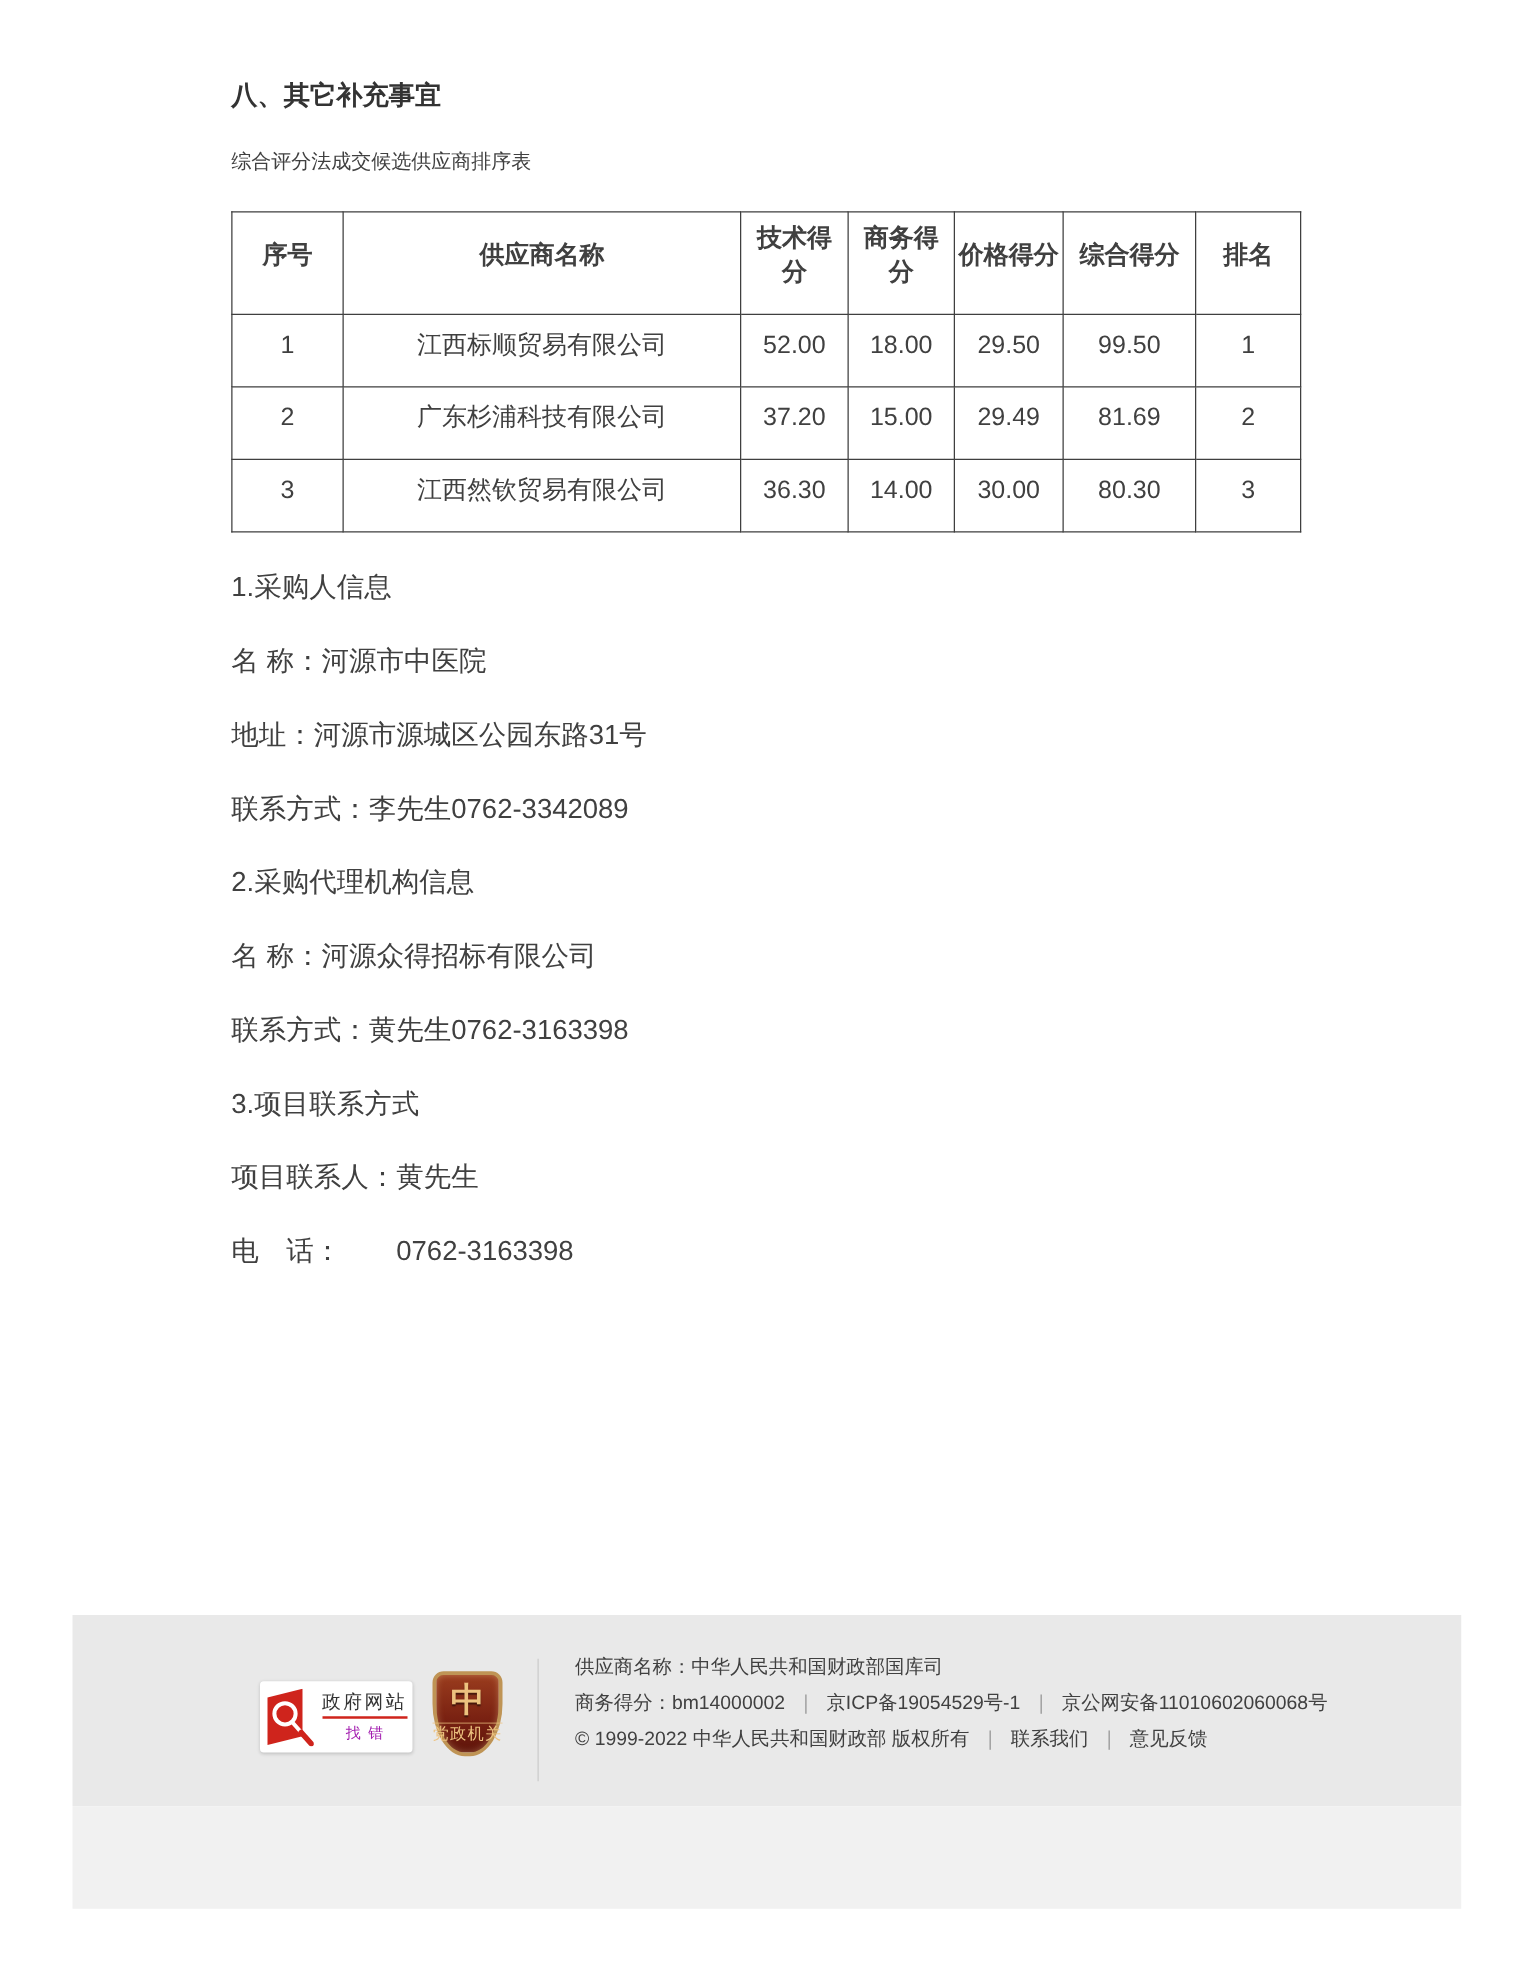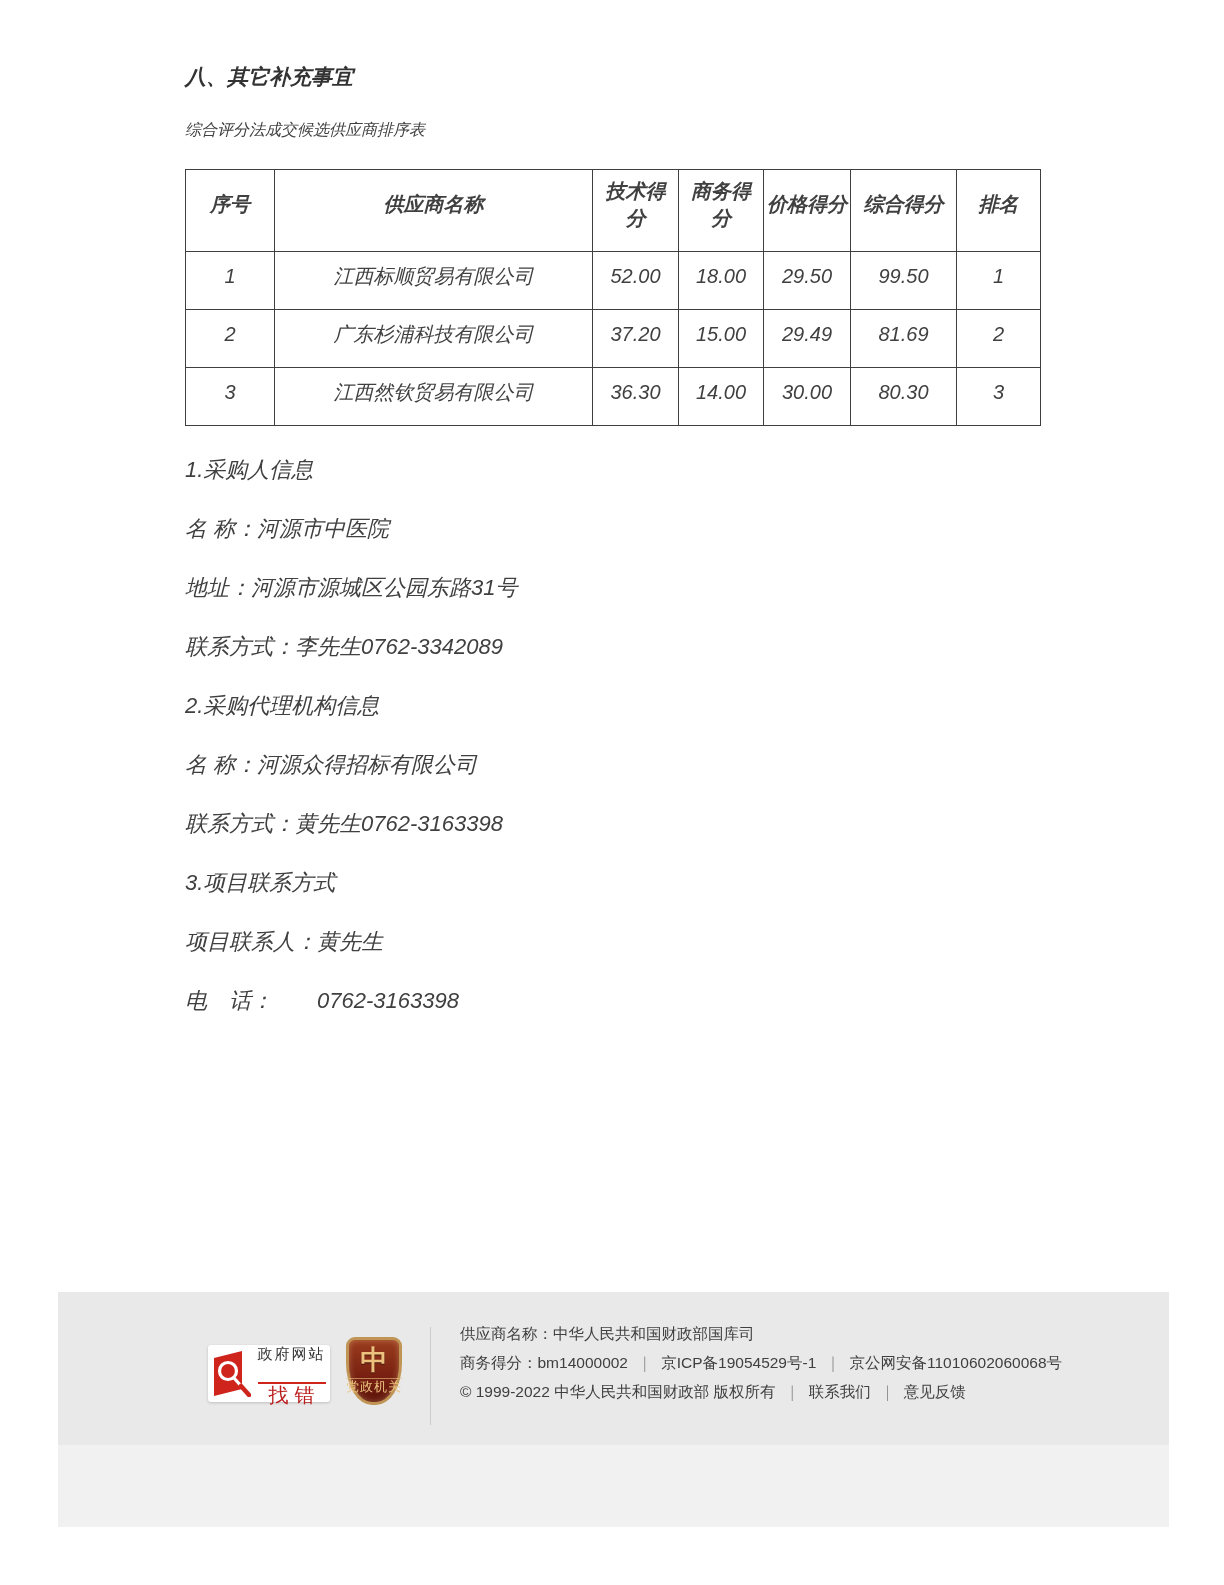--- a/index.html
+++ b/index.html
@@ -2,21 +2,21 @@
 <html><head>
 <meta charset="utf-8">
 <style>
   * { box-sizing: border-box; }
   html,body { margin:0; padding:0; }
   body {
     width:1224px; height:1585px; position:relative; background:#ffffff;
     font-family:"Liberation Sans","DejaVu Sans",sans-serif; color:#404040;
     overflow:hidden;
   }
-  .content { position:absolute; left:185px; top:0; width:870px;font-style:italic; }
+  .content { position:absolute; left:185px; top:0; width:870px; }
   .sec-heading { font-size:21px; font-weight:bold; color:#333333; line-height:30px; margin:0; }
   .heading-8 { margin-top:62px; }
   .intro { font-size:16px; line-height:30px; margin:23px 0 0 0; }
 
   table.rank { border-collapse:collapse; table-layout:fixed; margin-top:24px; width:856px; }
   table.rank th, table.rank td {
     border:1px solid #3f3f3f; text-align:center; vertical-align:middle;
     font-size:20px; color:#404040; overflow:hidden;
   }
   table.rank th { font-weight:bold; height:82px; line-height:27px; padding:0 2px 12px 2px; }
@@ -31,22 +31,22 @@
 
   .badges { position:absolute; left:150px; top:44px; height:70px; display:flex; align-items:center; }
   .err-badge {
     width:122px; height:57px; background:#ffffff; border-radius:3px; margin-top:5px;
     display:flex; align-items:center; justify-content:center; gap:7px;
     box-shadow:0 1px 3px rgba(0,0,0,0.18); text-decoration:none; cursor:pointer;
   }
   .err-icon { width:38px; height:46px; display:block; flex:0 0 auto; }
   .err-col { display:flex; flex-direction:column; align-items:center; }
   .err-t1 { font-size:15px; color:#333333; letter-spacing:2px; line-height:17px;
-            border-bottom:2px solid #cf241c; padding-bottom:20px; white-space:nowrap; }
-  .err-t2 { font-size:20px; color:#b91c1c; letter-spacing:6px; line-height:16px; margin:3px 0 0 6px; white-space:nowrap; }
+            border-bottom:2px solid #cf241c; padding-bottom:3px; white-space:nowrap; }
+  .err-t2 { font-size:12px; color:#a21caf; letter-spacing:6px; line-height:16px; margin:3px 0 0 6px; white-space:nowrap; }
 
   .shield {
     width:56px; height:68px; margin-left:16px; cursor:pointer; text-decoration:none;
     background:linear-gradient(180deg,#9a3c1e 0%,#7a2212 55%,#5e140b 100%);
     border:3px solid #bf9455; border-radius:9px 9px 26px 26px / 9px 9px 42px 42px;
     display:flex; flex-direction:column; align-items:center; justify-content:flex-start;
     box-shadow:inset 0 0 6px rgba(255,220,160,0.35);
   }
   .shield-glyph { color:#edc27f; font-size:27px; line-height:34px; font-weight:bold;
                   text-shadow:0 1px 1px rgba(0,0,0,0.5); margin-top:3px; }

